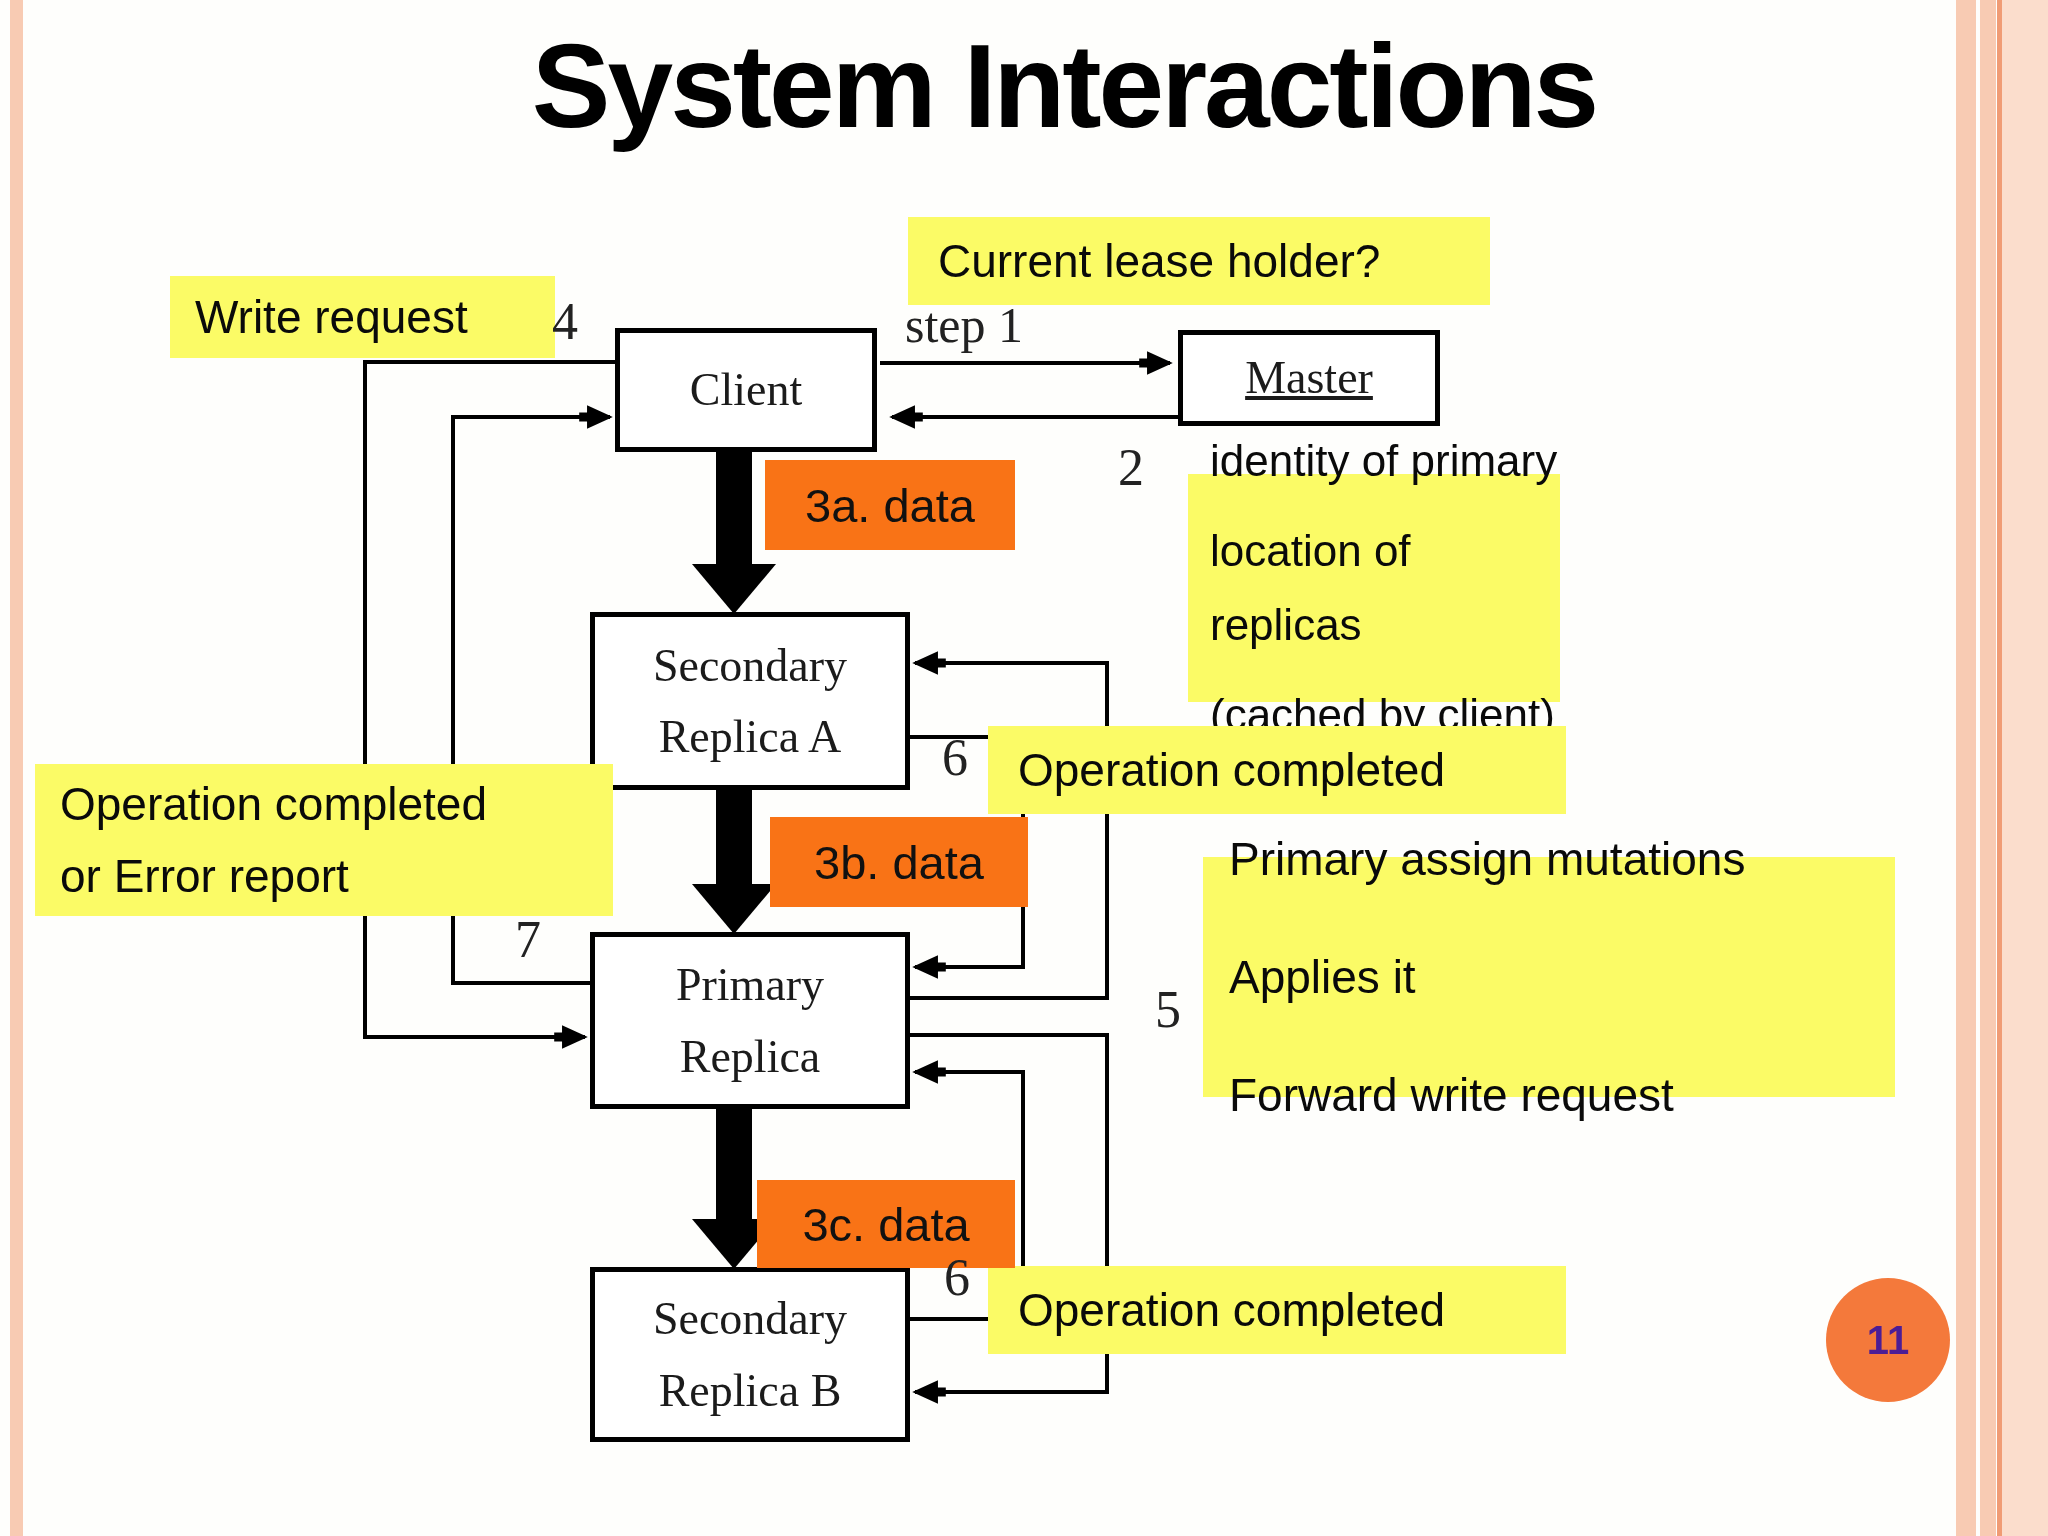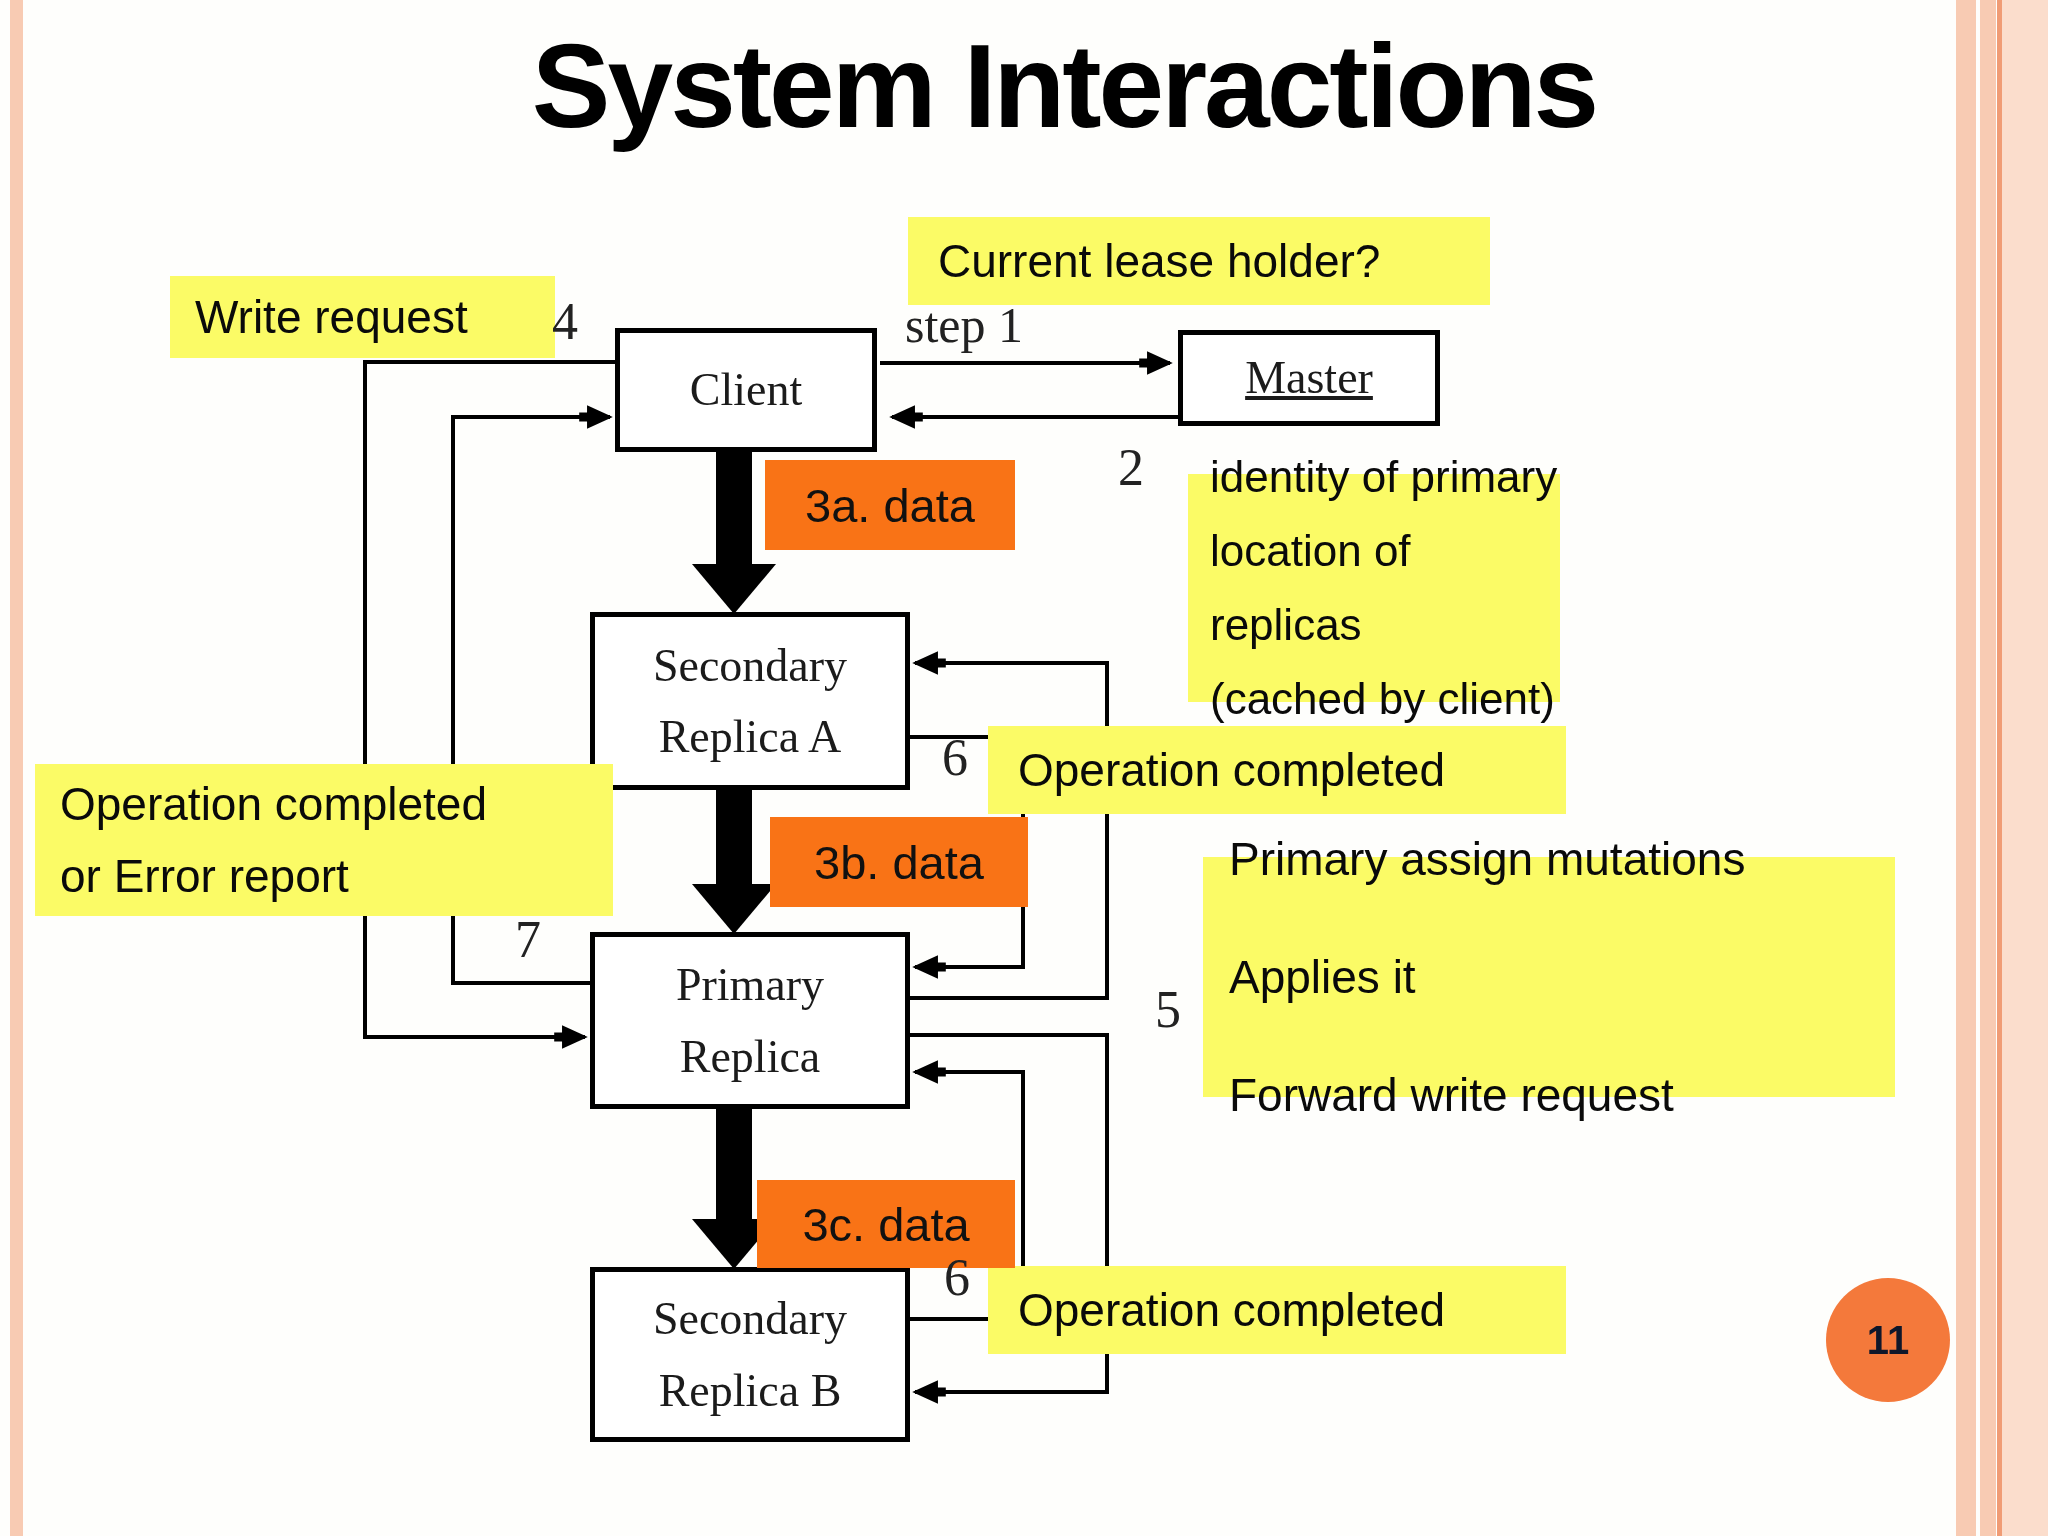--- a/index.html
+++ b/index.html
@@ -34,21 +34,21 @@
   .datalabel{position:absolute;background:#f97316;color:#111;z-index:3;
         font-size:47px;display:flex;align-items:center;justify-content:center;}
 
   
   .stepnum{position:absolute;font-family:"Liberation Serif",serif;font-size:52px;
         color:#222;z-index:4;line-height:1;}
 
   
   .badge{position:absolute;left:1826px;top:1278px;width:124px;height:124px;
         border-radius:50%;display:flex;align-items:center;justify-content:center;
-        color:#0f172a;font-weight:bold;font-size:40px;z-index:4;text-align:center;}
+        color:#4c1d95;font-weight:bold;font-size:40px;z-index:4;text-align:center;}
 </style>
 </head>
 <body>
 
 <div class="slide">
 
   <div class="stripe" style="left: 10px; width: 13px; background-color: rgb(248, 203, 179);"></div>
   <div class="stripe" style="left: 1956px; width: 20px; background-color: rgb(248, 203, 179);"></div>
   <div class="stripe" style="left: 1980px; width: 16px; background-color: rgb(248, 203, 179);"></div>
   <div class="stripe" style="left: 1997px; width: 5px; background-color: rgb(240, 156, 117);"></div>
@@ -111,21 +111,21 @@
     <span>Secondary</span>
     <span>Replica B</span>
   </div>
 
   <div class="note" style="left:170px;top:262px;width:385px;height:82px;padding-left:25px;">
     <span>Write request</span>
   </div>
   <div class="note" style="left:908px;top:203px;width:582px;height:88px;padding-left:30px;">
     <span>Current lease holder?</span>
   </div>
-  <div class="note" style="left:1188px;top:460px;width:372px;height:228px;padding-left:22px;line-height:74px;font-size:44px;">
+  <div class="note" style="left:1188px;top:460px;width:372px;height:228px;padding-left:22px;line-height:74px;font-size:44px;gap:16px;">
     <span>identity of primary</span>
     <span>location of replicas</span>
     <span>(cached by client)</span>
   </div>
   <div class="note" style="left:988px;top:712px;width:578px;height:88px;padding-left:30px;">
     <span>Operation completed</span>
   </div>
   <div class="note" style="left:35px;top:750px;width:578px;height:152px;padding-left:25px;">
     <span>Operation completed</span>
     <span>or Error report</span>

